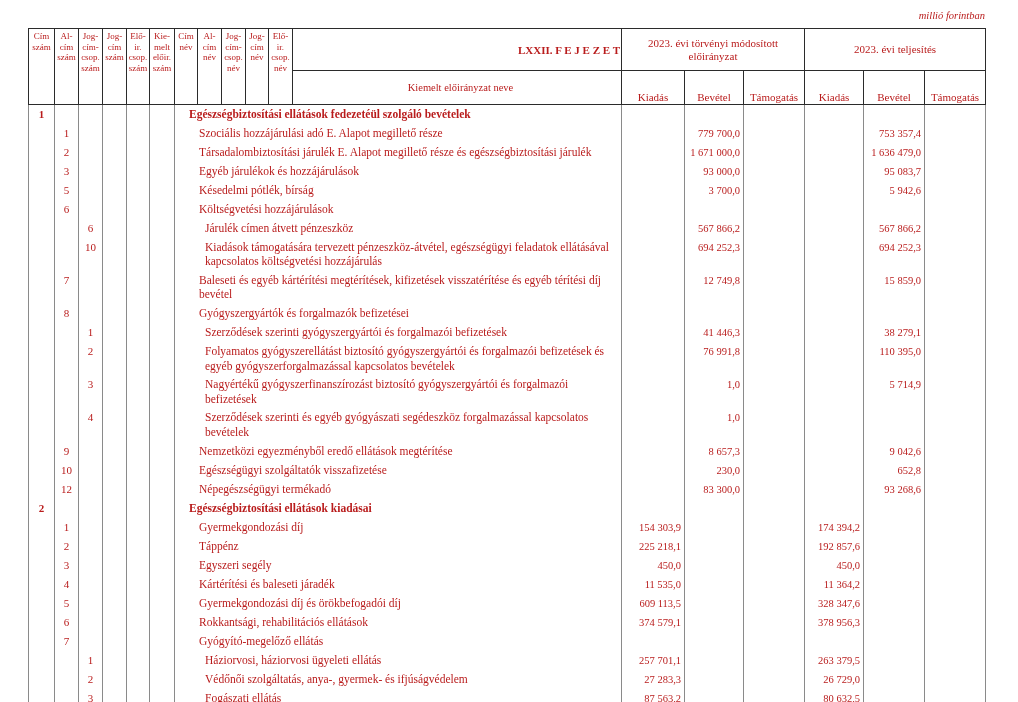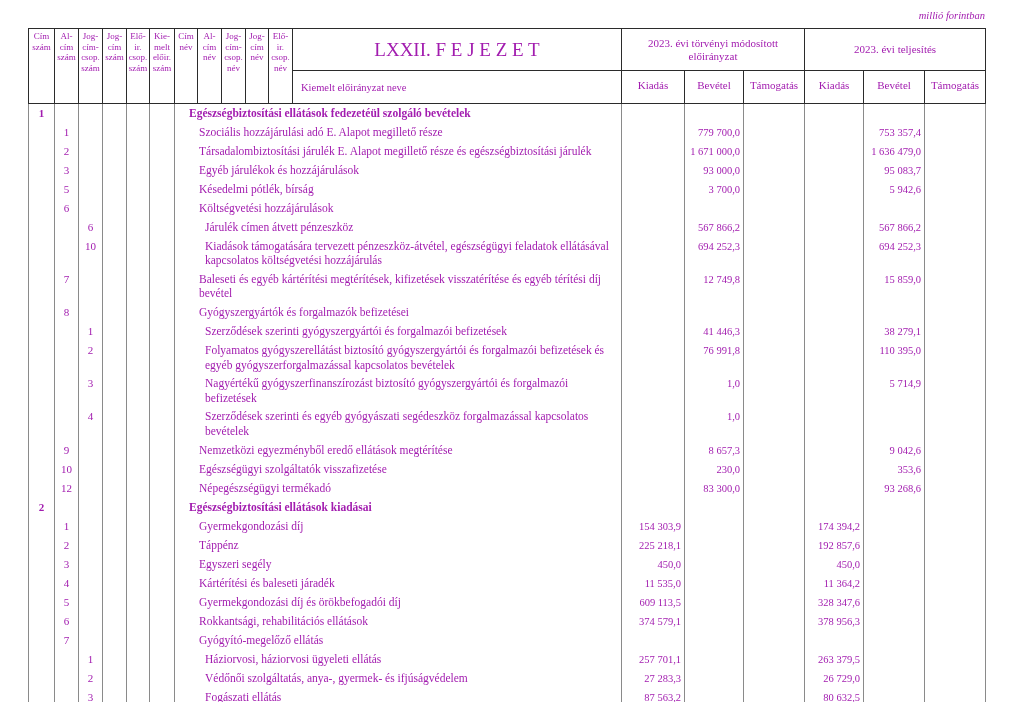--- a/index.html
+++ b/index.html
@@ -1,27 +1,27 @@
 <!DOCTYPE html>
 <html><head>
 <meta charset="utf-8">
 <style>
   html,body{margin:0;padding:0;background:#ffffff;}
   #page{position:relative;width:1018px;height:702px;background:#ffffff;overflow:hidden;
-        font-family:"Liberation Serif", serif;color:#a21caf;}
+        font-family:"Liberation Serif", serif;color:#b91c1c;}
   #unit-note{position:absolute;top:10px;right:33px;font-style:italic;font-size:10.5px;}
   table{position:absolute;left:28px;top:28px;width:957px;table-layout:fixed;
         border-collapse:collapse;}
   thead th{border:1px solid #2b2b2b;font-weight:normal;background:#fff;}
   .hdr-num{font-size:9px;line-height:10.5px;white-space:pre-line;
            vertical-align:top;padding:2px 0 0 0;}
-  .hdr-chapter{font-size:19px;font-weight:normal;text-align:center;vertical-align:middle;height:39px;}
-  .hdr-kiemelt{font-size:10.5px;text-align:left;padding-left:8px;vertical-align:middle;height:30px;}
+  .hdr-chapter{font-size:11px;font-weight:bold;text-align:right;vertical-align:middle;height:39px;}
+  .hdr-kiemelt{font-size:10.5px;text-align:center;padding-left:8px;vertical-align:middle;height:30px;}
   .hdr-group{font-size:11px;line-height:13px;text-align:center;vertical-align:middle;padding:1px 5px;}
-  .hdr-money{font-size:11px;text-align:center;vertical-align:top;padding-top:8px;}
+  .hdr-money{font-size:11px;text-align:center;vertical-align:top;padding-top:20px;}
   tbody td{vertical-align:top;padding:0;}
   tbody tr{height:19px;}
   .num-cell{border-left:1px solid #8a8a8a;border-right:1px solid #8a8a8a;
             text-align:center;font-size:11px;line-height:15px;padding-top:2px;}
   .name-cell{font-size:11.5px;line-height:14.6px;padding-top:2px;padding-bottom:2px;}
   .level-1{padding-left:14px;font-weight:bold;}
   .level-2{padding-left:24px;margin-left:48px;}
   .level-3{padding-left:30px;}
   .money-cell{border-left:1px solid #8a8a8a;border-right:1px solid #8a8a8a;
               text-align:right;font-size:10.5px;line-height:15px;
@@ -339,21 +339,21 @@
           <td class="num-cell">10</td>
           <td class="num-cell"></td>
           <td class="num-cell"></td>
           <td class="num-cell"></td>
           <td class="num-cell"></td>
           <td colspan="6" class="name-cell level-2">Egészségügyi szolgáltatók visszafizetése</td>
           <td class="money-cell"></td>
           <td class="money-cell">230,0</td>
           <td class="money-cell"></td>
           <td class="money-cell"></td>
-          <td class="money-cell">353,6</td>
+          <td class="money-cell">652,8</td>
           <td class="money-cell"></td>
         </tr>
         <tr>
           <td class="num-cell"></td>
           <td class="num-cell">12</td>
           <td class="num-cell"></td>
           <td class="num-cell"></td>
           <td class="num-cell"></td>
           <td class="num-cell"></td>
           <td colspan="6" class="name-cell level-2">Népegészségügyi termékadó</td>

